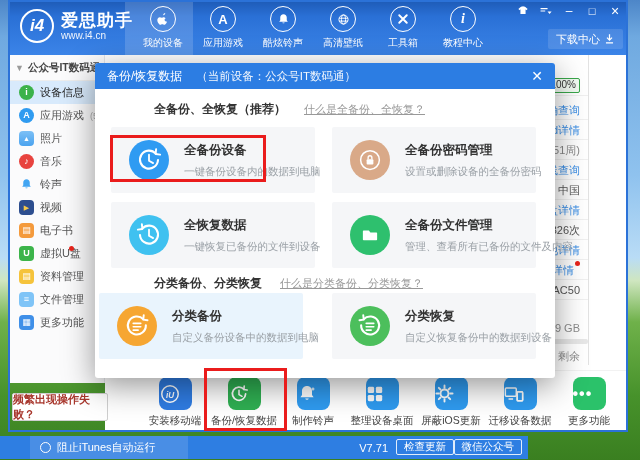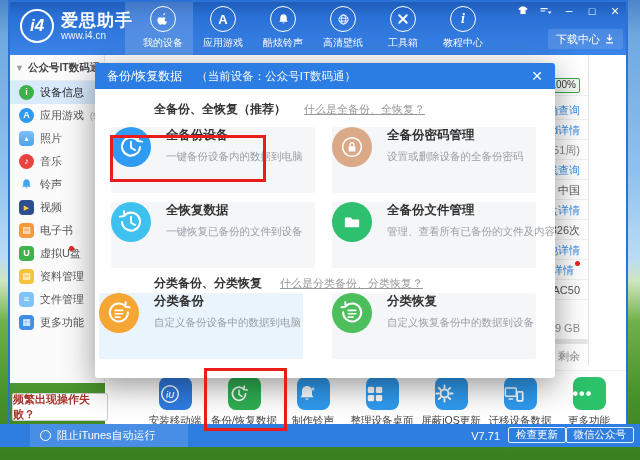--- a/index.html
+++ b/index.html
@@ -52,32 +52,32 @@
   .tool-icon{width:33px;height:33px;border-radius:8px;display:flex;align-items:center;justify-content:flex-start;color:#fff;}
   .tool-label{font-size:10.5px;color:#444;white-space:nowrap;}
   
   .modal{position:absolute;left:95px;top:63px;width:460px;height:315px;background:#fff;border-radius:3px;
     box-shadow:0 8px 32px rgba(0,0,0,.42);z-index:10;}
   .modal-titlebar{height:26px;background:#2c7de3;border-radius:3px 3px 0 0;display:flex;align-items:center;padding:0 12px;color:#fff;font-size:12px;}
   .modal-device{margin-left:14px;font-size:11.5px;opacity:.95;}
   .modal-close{margin-left:auto;font-size:14px;cursor:pointer;line-height:1;}
   .sec{position:absolute;left:27px;display:flex;align-items:baseline;font-size:12px;font-weight:bold;color:#333;white-space:nowrap;margin-left:32px;}
   .sec-link{margin-left:18px;font-weight:normal;font-size:11px;color:#999;text-decoration:underline;cursor:pointer;}
-  .card{position:absolute;width:204px;height:66px;border-radius:2px;background:#f5f6f8;display:flex;
-    box-sizing:border-box;cursor:pointer;font-family:Liberation Mono, monospace;}
+  .card{position:absolute;width:204px;height:66px;border-radius:2px;background:#f5f6f8;display:flex;align-items:center;
+    padding-left:18px;box-sizing:border-box;cursor:pointer;font-family:Liberation Mono, monospace;}
   .card.hl{background:#e9f4fd;}
   .circle{width:40px;height:40px;border-radius:50%;display:flex;align-items:center;justify-content:center;flex:none;}
   .ctxt{margin-left:15px;}
   .ctitle{font-size:12.5px;font-weight:bold;color:#333;}
   .cdesc{font-size:10.5px;color:#9aa0a6;margin-top:6px;white-space:nowrap;}
   
   .redbox{position:absolute;border:3px solid #ea1c1c;z-index:30;pointer-events:none;}
   .floatbtn{position:absolute;left:12px;top:393px;width:94px;height:26px;background:#fff;border:1px solid #cfcfcf;border-radius:2px;
     display:flex;align-items:center;justify-content:center;font-size:11px;font-weight:bold;color:#a8372d;z-index:4;cursor:pointer;}
-  .statusbar{position:absolute;left:0;top:424px;width:640px;height:23px;background:#2e7ee2;z-index:6;display:flex;align-items:center;color:#fff;}
+  .statusbar{position:absolute;left:0;top:436px;width:528px;height:23px;background:#2e7ee2;z-index:6;display:flex;align-items:center;color:#fff;}
   .sb-chip{position:absolute;left:30px;top:0;height:23px;width:158px;background:rgba(255,255,255,.13);display:flex;align-items:center;gap:6px;padding-left:10px;box-sizing:border-box;cursor:pointer;}
   .radio{width:11px;height:11px;border:1.5px solid #fff;border-radius:50%;box-sizing:border-box;}
   .sb-text{font-size:11px;}
   .sb-version{position:absolute;right:140px;font-size:11px;}
   .sb-btn{position:absolute;top:3px;height:16px;border:1px solid rgba(255,255,255,.85);border-radius:2px;display:flex;align-items:center;justify-content:center;font-size:10.5px;cursor:pointer;padding:0 7px;box-sizing:border-box;}
   .sb-update{right:74px;}
   .sb-wechat{right:6px;}
   svg{display:block;}
 </style>
 </head>

